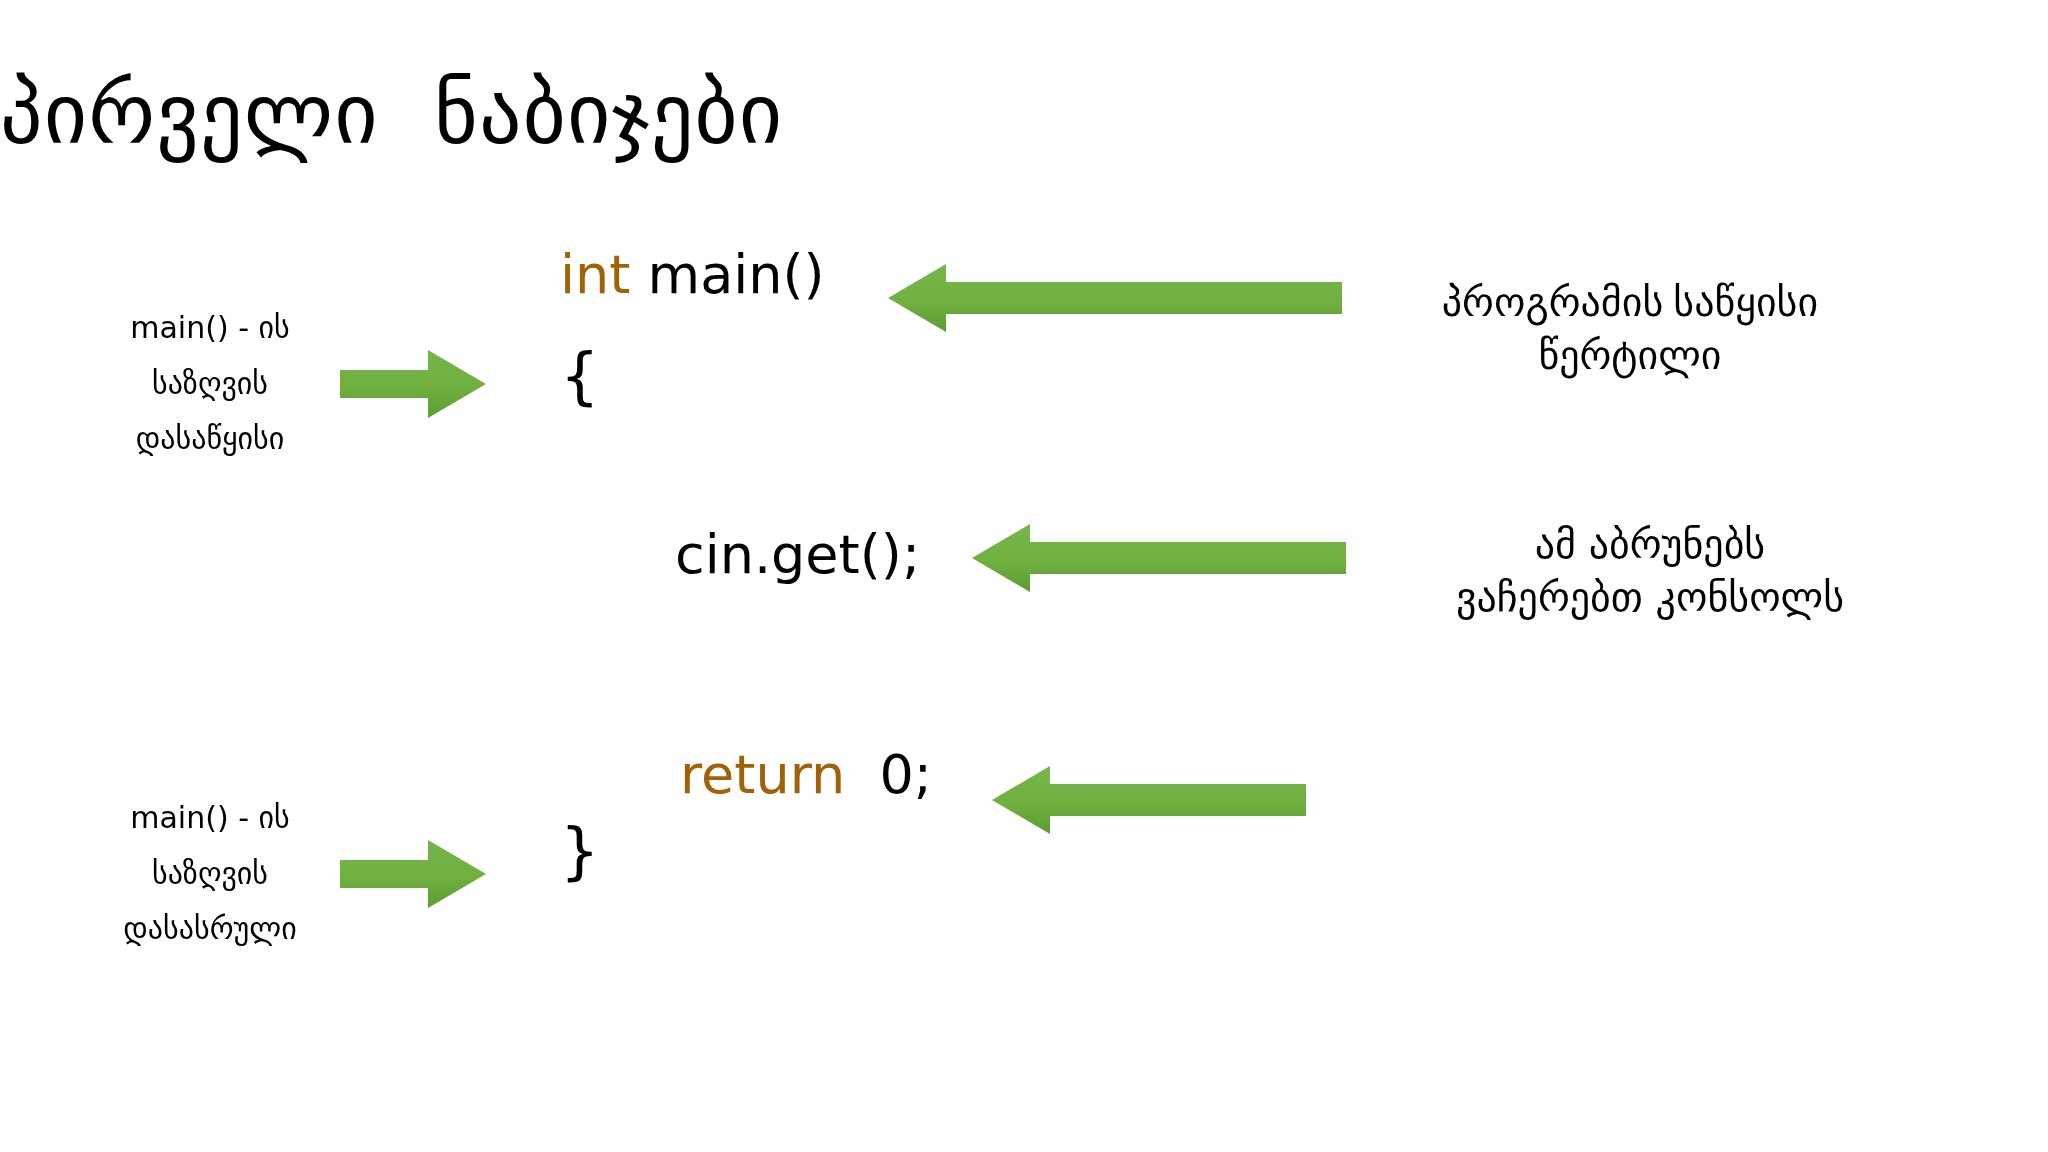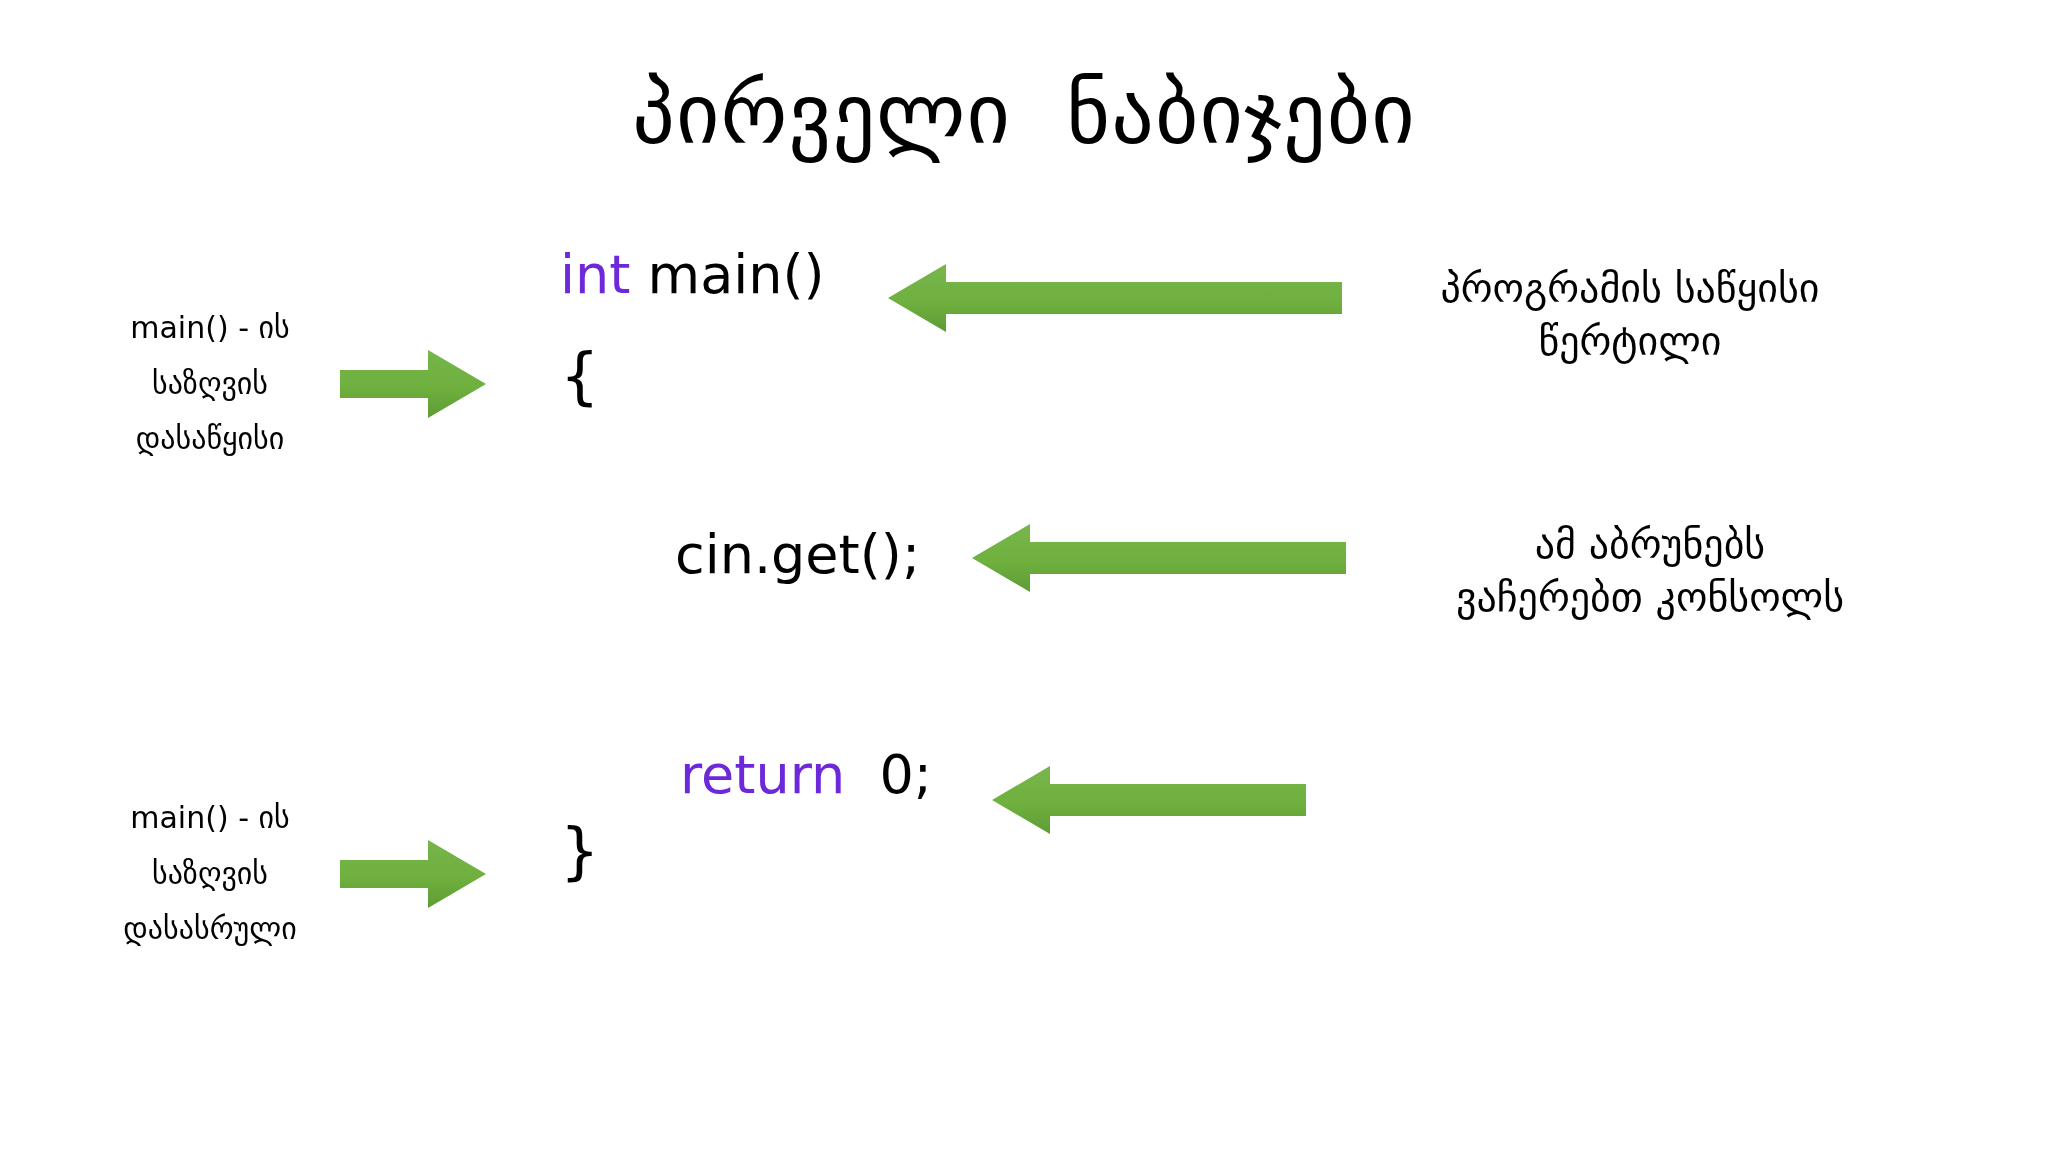--- a/index.html
+++ b/index.html
@@ -18,41 +18,40 @@
     background: #ffffff;
     overflow: hidden;
   }
 
   
   #slide-title {
     position: absolute;
     left: 0;
     top: 70px;
     width: 2048px;
-    text-align: center;
     font-family: "DejaVu Sans", "Liberation Sans", sans-serif;
     font-size: 84px;
     line-height: 1.05;
     color: #000000;
     letter-spacing: 1px;
     font-weight: 400;
     white-space: pre;
   }
 
   
   .code-line {
     position: absolute;
     color: #000000;
     font-family: "DejaVu Sans", "Liberation Sans", sans-serif;
     font-size: 54px;
     line-height: 1.0;
     white-space: pre;
     font-weight: 400;
   }
-  .kw { color: #6d28d9; }
+  .kw { color: #a16207; }
 
   #code-main   { left: 560px; top: 248px; }
   #code-brace-open  { left: 560px; top: 345px; font-size: 62px; }
   #code-cin    { left: 675px; top: 528px; }
   #code-return { left: 680px; top: 748px; }
   #code-brace-close { left: 560px; top: 820px; font-size: 62px; }
 
   
   .annot {
     position: absolute;
@@ -72,24 +71,25 @@
   }
   #annot-left-bottom {
     left: 60px;
     top: 790px;
     width: 300px;
     font-size: 30px;
     line-height: 1.85;
   }
   #annot-right-top {
     left: 1360px;
-    top: 262px;
+    top: 277px;
     width: 540px;
     font-size: 40px;
     line-height: 1.32;
+    font-family: Liberation Serif, serif;
   }
   #annot-right-mid {
     left: 1380px;
     top: 518px;
     width: 540px;
     font-size: 40px;
     line-height: 1.32;
   }
   #annot-right-bottom {
     left: 1360px;

